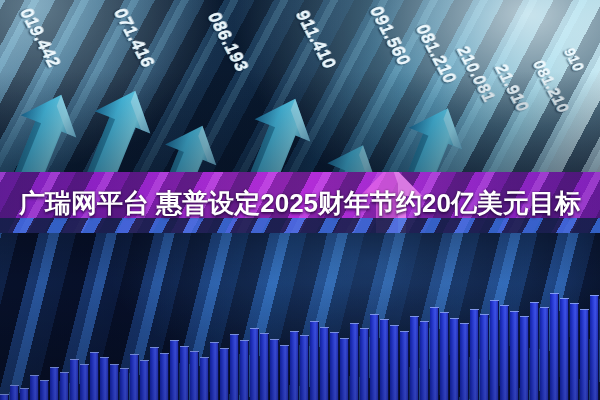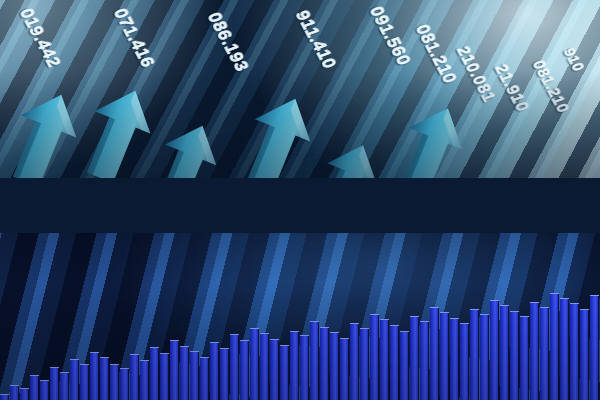--- a/index.html
+++ b/index.html
@@ -193,20 +193,29 @@
             <polygon points="32,2 62,36 46,36 46,96 18,96 18,36 2,36" fill="url(#ag382)"></polygon>
             <polygon points="32,2 62,36 52,36 32,14" fill="#b9f0ff" opacity="0.55"></polygon>
             <polygon points="18,36 18,96 24,96 24,36" fill="#0d4d6e" opacity="0.45"></polygon>
           </svg>
         </div>
       </div>
 
     <div id="top-shade"></div>
   </div>
 
+  <div id="band">
+    <div id="band-stripes"></div>
+    <svg id="band-pinkarrow" viewBox="0 0 70 74">
+      <polygon points="35,2 66,34 50,34 50,74 20,74 20,34 4,34" fill="#e664e8" opacity="0.75"></polygon>
+      <polygon points="35,2 66,34 50,34 50,74 42,74 42,22" fill="#f59bf7" opacity="0.65"></polygon>
+    </svg>
+    <div id="band-blue"></div>
+    <div id="headline">广瑞网平台 惠普设定2025财年节约20亿美元目标</div>
+  </div>
 
   <div id="bot-scene">
     <div id="bot-ribs"></div>
     <div id="bot-glow"></div>
     <div id="barchart">
         <div class="bar" style="left: 0px; width: 8.8px; height: 4.72px; background: linear-gradient(90deg, rgb(21, 38, 180) 0%, rgb(42, 62, 224) 32%, rgb(65, 86, 245) 58%, rgb(26, 42, 184) 100%) rgb(42, 62, 224);"></div>
         <div class="bar" style="left: 10px; width: 8.8px; height: 14.16px; background: linear-gradient(90deg, rgb(21, 38, 180) 0%, rgb(42, 62, 224) 32%, rgb(65, 86, 245) 58%, rgb(26, 42, 184) 100%) rgb(42, 62, 224);"></div>
         <div class="bar" style="left: 20px; width: 8.8px; height: 10.62px; background: linear-gradient(90deg, rgb(21, 38, 180) 0%, rgb(42, 62, 224) 32%, rgb(65, 86, 245) 58%, rgb(26, 42, 184) 100%) rgb(42, 62, 224);"></div>
         <div class="bar" style="left: 30px; width: 8.8px; height: 23.6px; background: linear-gradient(90deg, rgb(21, 38, 180) 0%, rgb(42, 62, 224) 32%, rgb(65, 86, 245) 58%, rgb(26, 42, 184) 100%) rgb(42, 62, 224);"></div>
         <div class="bar" style="left: 40px; width: 8.8px; height: 18.88px; background: linear-gradient(90deg, rgb(21, 38, 180) 0%, rgb(42, 62, 224) 32%, rgb(65, 86, 245) 58%, rgb(26, 42, 184) 100%) rgb(42, 62, 224);"></div>

